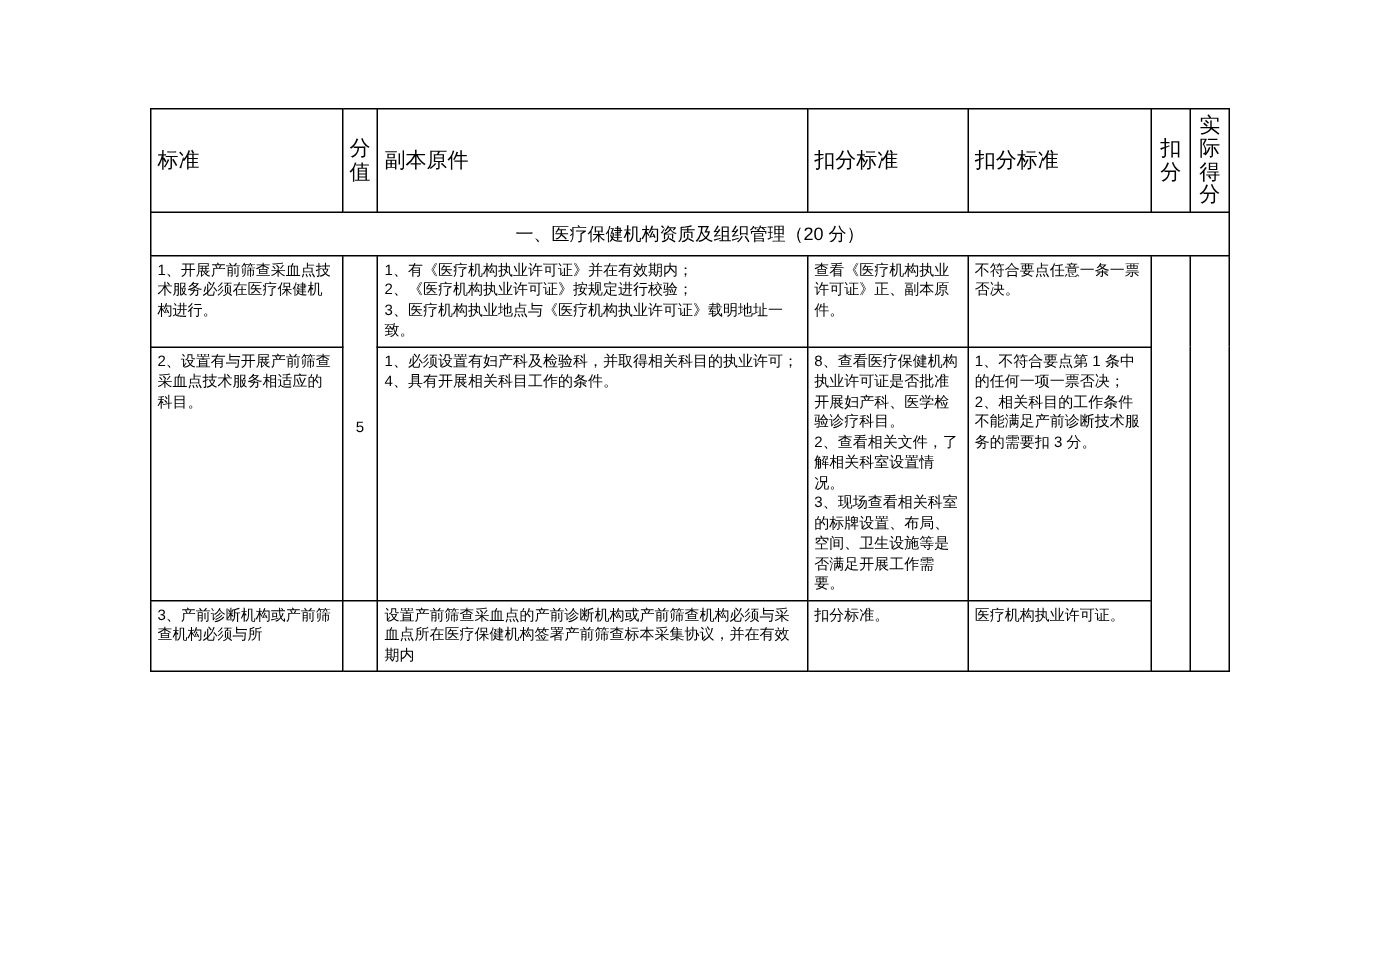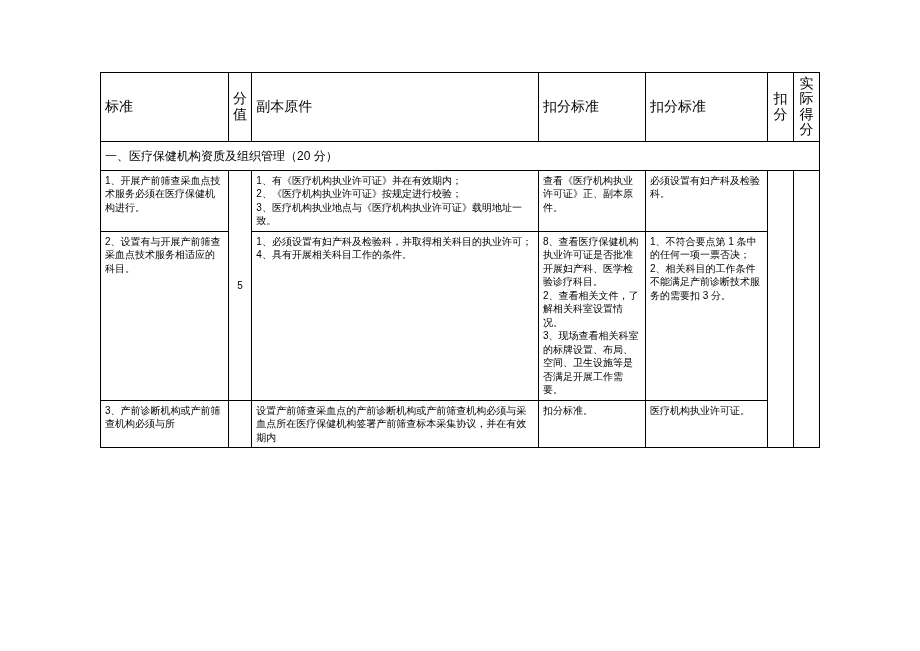--- a/index.html
+++ b/index.html
@@ -2,21 +2,21 @@
 <html><head>
 <meta charset="utf-8">
 <style>
   html,body{margin:0;padding:0;background:#fff;font-family:"Microsoft YaHei","SimSun",sans-serif;color:#000}
   .page{width:920px;height:651px;position:relative;box-sizing:border-box;padding:72px 100px 40px 100px}
   table{border-collapse:collapse;width:100%;table-layout:fixed}
   td,th{border:1px solid #000;vertical-align:top;padding:3px 4px;font-size:10px;line-height:1.35;word-break:break-all}
   th{font-weight:400;text-align:left;vertical-align:middle;font-size:14px}
   .vcol{text-align:center;vertical-align:middle;font-size:14px;line-height:1.1;padding:3px 2px}
   .vstack span{display:block}
-  .section td{font-size:12px;text-align:left;font-weight:400;padding:6px 4px}
+  .section td{font-size:12px;text-align:center;font-weight:400;padding:6px 4px}
   .scorecell{text-align:center;vertical-align:middle}
 </style>
 </head>
 <body>
 <div class="page">
 
 <table>
   <colgroup>
     <col style="width:118px">
     <col style="width:22px">
@@ -59,21 +59,21 @@
     <td colspan="7">一、医疗保健机构资质及组织管理（20 分）</td>
   </tr>
 
   <tr>
     <td>1、开展产前筛查采血点技术服务必须在医疗保健机构进行。</td>
     <td class="scorecell" rowspan="2">5</td>
     <td style="white-space:pre-line">1、有《医疗机构执业许可证》并在有效期内；
 2、《医疗机构执业许可证》按规定进行校验；
 3、医疗机构执业地点与《医疗机构执业许可证》载明地址一致。</td>
     <td>查看《医疗机构执业许可证》正、副本原件。</td>
-    <td>必须设置有妇产科及检验科。</td>
+    <td>不符合要点任意一条一票否决。</td>
     <td rowspan="3"></td>
     <td rowspan="3"></td>
   </tr>
 
   <tr>
     <td>2、设置有与开展产前筛查采血点技术服务相适应的科目。</td>
     <td>1、必须设置有妇产科及检验科，并取得相关科目的执业许可；4、具有开展相关科目工作的条件。</td>
     <td style="white-space:pre-line">8、查看医疗保健机构执业许可证是否批准开展妇产科、医学检验诊疗科目。
 2、查看相关文件，了解相关科室设置情况。
 3、现场查看相关科室的标牌设置、布局、空间、卫生设施等是否满足开展工作需要。</td>

